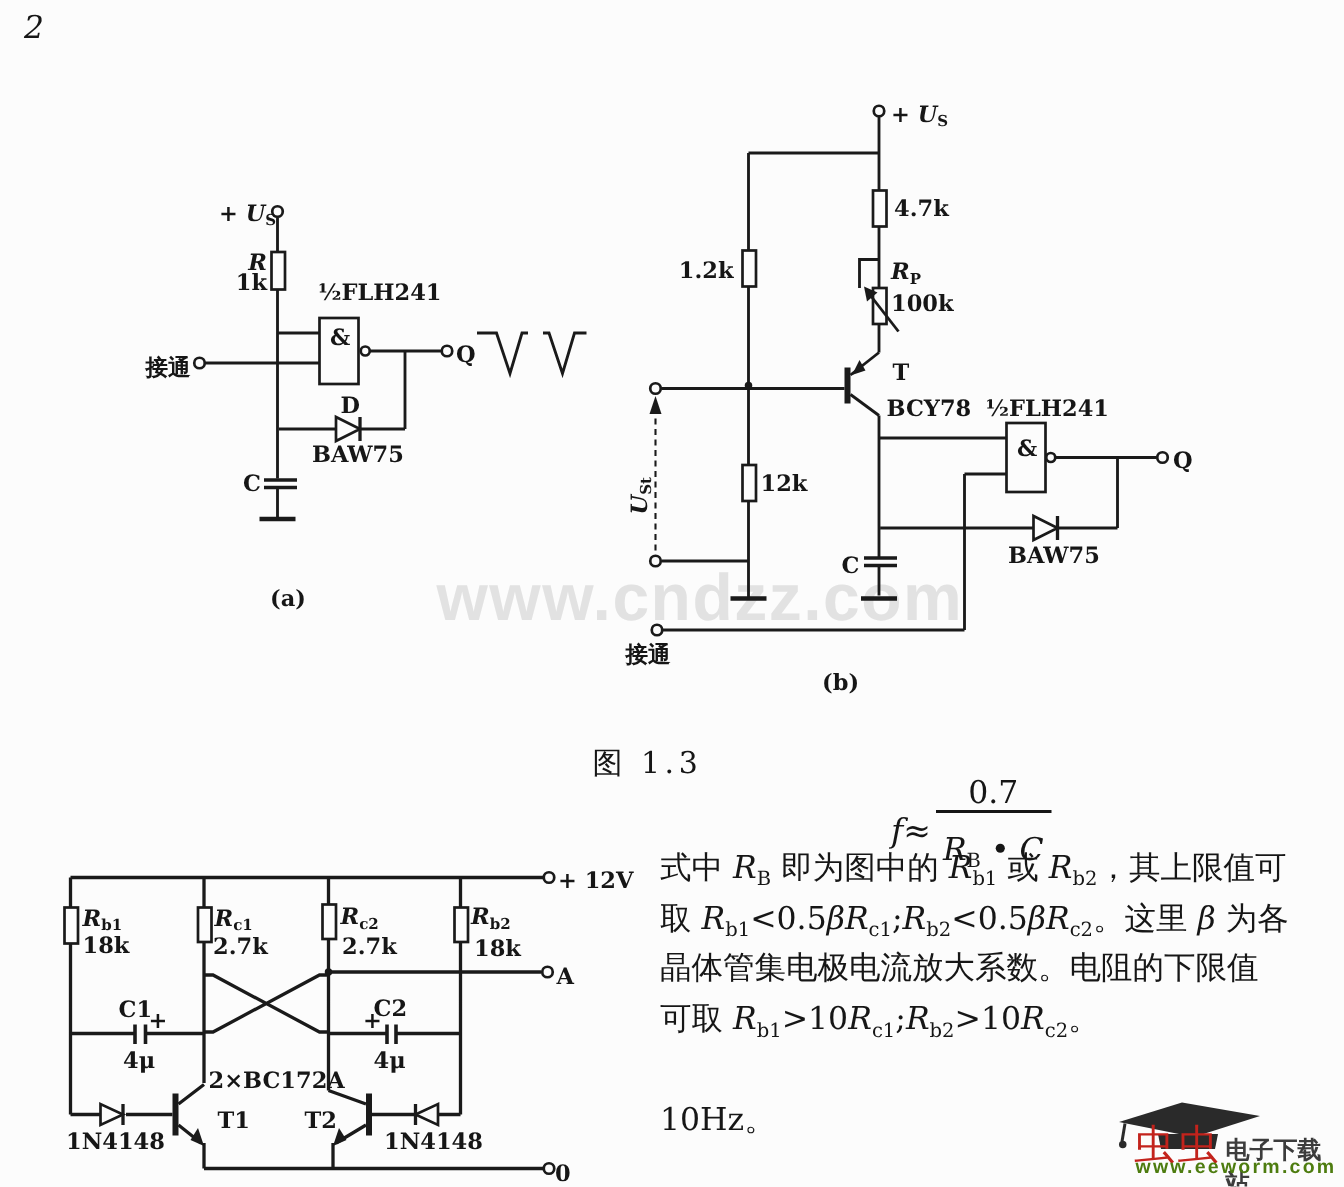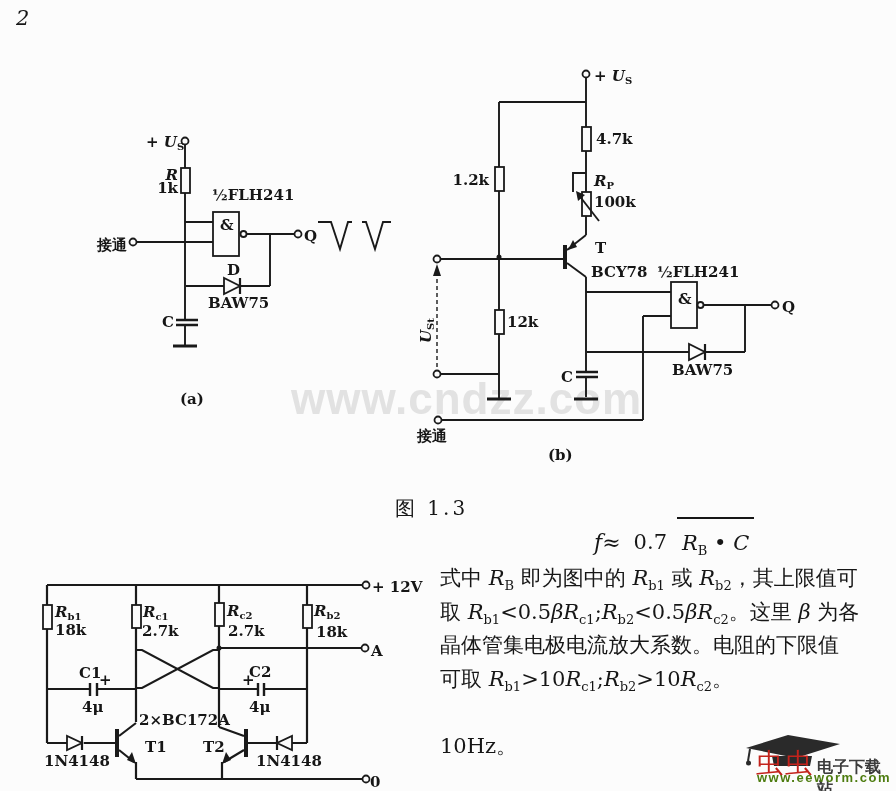--- a/index.html
+++ b/index.html
@@ -6,21 +6,21 @@
   body{width:896px;height:791px;position:relative;background:#fcfcfc;overflow:hidden;
        font-family:"DejaVu Serif","Liberation Serif",serif;color:#161616;}
   .abs{position:absolute;}
   #page-num{left:16px;top:6px;font-size:21px;font-style:italic;}
   #watermark{left:291px;top:374px;font-size:44px;font-family:"Liberation Sans","DejaVu Sans",sans-serif;
              color:#e2e2e2;letter-spacing:1px;font-weight:bold;}
   #fig-caption{left:395px;top:495px;font-size:20px;letter-spacing:3px;}
   
   #formula{left:594px;top:517px;display:flex;align-items:center;font-size:21px;}
   #formula .lhs{font-size:22px;margin-right:3px;}
-  .frac{display:inline-flex;align-items:center;}
+  .frac{display:inline-flex;flex-direction:column;align-items:center;}
   .frac .num{padding:0 10px;line-height:1.1;}
   .frac .den{border-top:2px solid #161616;padding:12px 5px;line-height:1.2;}
   
   #textblock{left:430px;top:562px;width:458px;font-size:21px;line-height:33.5px;margin-left:10px;}
   #textblock p{margin:0;}
   #para2{text-indent:2em;}
   .seg-i{font-style:italic;}
   sub{font-size:0.62em;line-height:0;}
   
   svg text{font-family:"DejaVu Serif","Liberation Serif",serif;font-weight:bold;fill:#161616;font-size:15px;}

